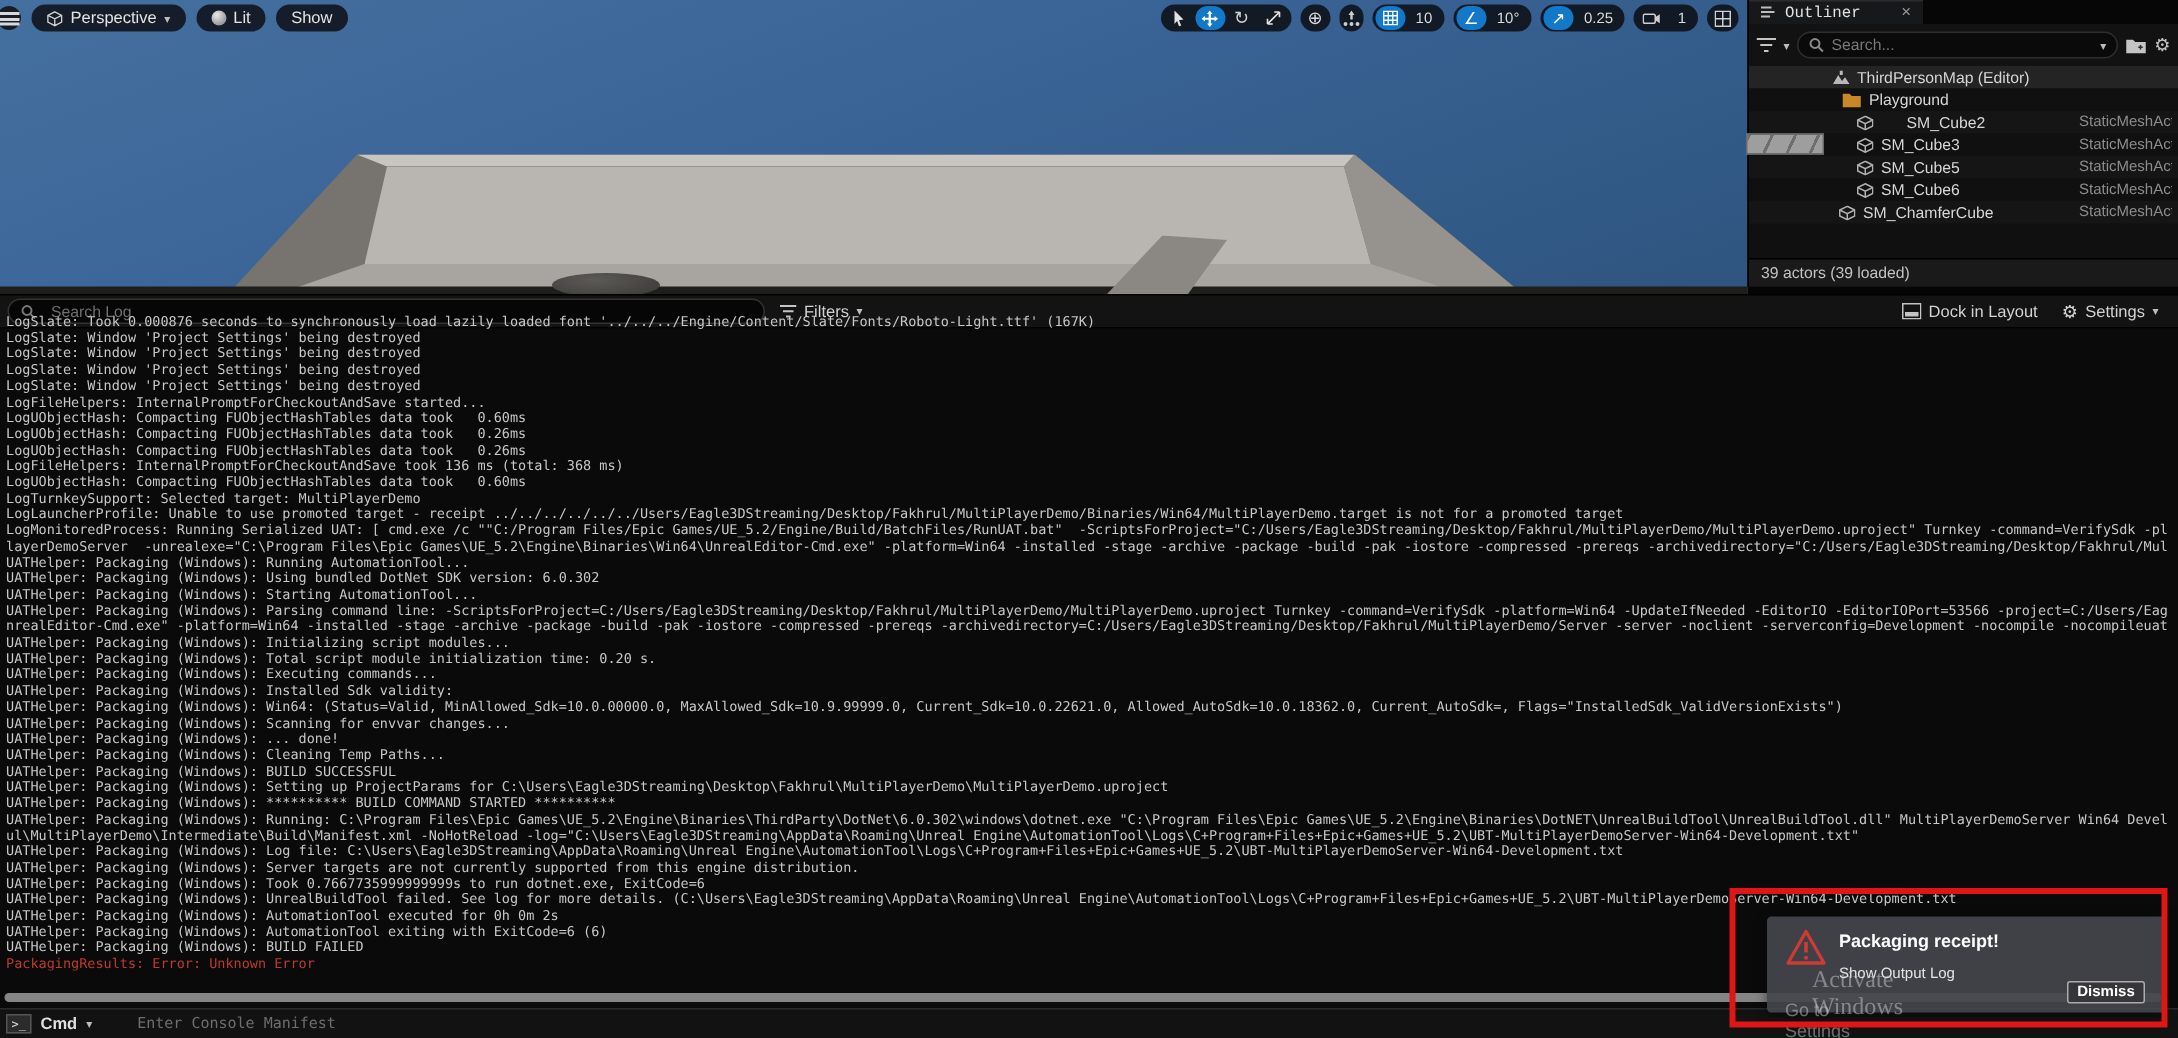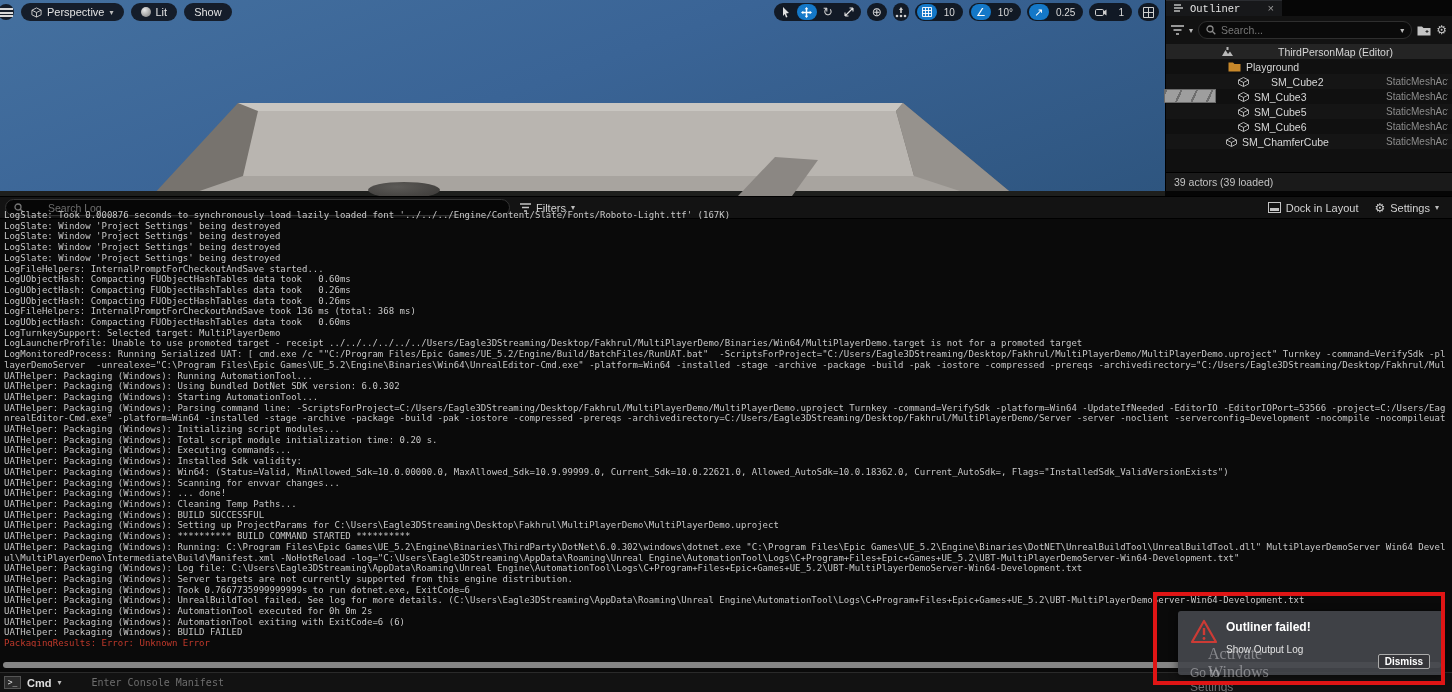--- a/index.html
+++ b/index.html
@@ -43,35 +43,35 @@
                border:1px solid #2e2e2e; border-radius:10px; height:18px; padding:0 7px;
                color:#787878; font-size:10.5px; }
   #ol-header { height:18px; display:flex; align-items:center; background:#1d1d1d;
                border-top:1px solid #000; border-bottom:1px solid #000;
                font-size:10.5px; color:#c9c9c9; }
   #ol-rows { position:relative; }
   .ol-row { height:15px; display:flex; align-items:center; font-size:10.5px; color:#d6d6d6;
             position:relative; }
   .ol-row:nth-child(odd) { background:#151515; }
   .ol-row:nth-child(even) { background:#101010; }
-  .ol-row.hl { background:#242424;gap:40px; }
+  .ol-row.hl { background:#242424; }
   .ol-type { position:absolute; left:220px; width:62px; overflow:hidden; white-space:nowrap;
              color:#8c8c8c; font-size:10px; }
   .thumb { position:absolute; left:-2px; top:0; width:52px; height:14px; background:#9e9e9e;
            background-image:repeating-linear-gradient(115deg, rgba(70,70,70,.55) 0 2px, transparent 2px 14px);
            border:1px solid #6b6b6b; z-index:2; }
   #ol-footer { position:absolute; left:0; right:0; bottom:0; height:19px; background:#1a1a1a;
                border-top:1px solid #000; display:flex; align-items:center; padding:0 8px;
                font-size:10.5px; color:#c2c2c2; }
 
   
   #logpanel { position:absolute; left:0; top:196px; width:1452px; height:496px; background:#0a0a0a; }
   #log-header { height:23px; background:#131313; border-top:1px solid #000; border-bottom:1px solid #000;
                 display:flex; align-items:center; padding:0 5px; gap:10px; }
-  #log-search { width:505px; display:flex; align-items:center; gap:24px; background:#060606;
+  #log-search { width:505px; display:flex; align-items:center; gap:10px; background:#060606;
                 border:1px solid #333; border-radius:9px; height:17px; padding:0 8px;
                 color:#6f6f6f; font-size:10.5px; }
   .hdr-label { display:flex; align-items:center; gap:5px; color:#d2d2d2; font-size:11px; }
   #log-right { margin-left:auto; display:flex; align-items:center; gap:16px; padding-right:8px; }
   #log-body { position:absolute; left:4px; top:14px; right:0; height:437px; overflow:hidden;
               font-family:"DejaVu Sans Mono", monospace; font-size:9px; line-height:10.7px;
               color:#c7c7c7; white-space:pre; }
   .log-line.err { color:#c0392b; }
   #hscroll { position:absolute; left:3px; top:466px; width:1438px; height:6px;
              background:#858585; border-radius:3px; }
@@ -359,21 +359,21 @@
     <span id="cmd-input">Enter Console Manifest</span>
   </div>
 </div>
 
 <div id="toast">
   <svg width="28" height="26" viewBox="0 0 28 26" style="position:absolute; left:12px; top:8px;">
     <path d="M14 2 L26 23 H2 Z" fill="none" stroke="#cc3b35" stroke-width="2.2" stroke-linejoin="round"></path>
     <path d="M14 9 V16" stroke="#cc3b35" stroke-width="2.4"></path>
     <circle cx="14" cy="19.5" r="1.4" fill="#cc3b35"></circle>
     </svg>
-  <div id="toast-title">Outliner failed!</div>
+  <div id="toast-title">Packaging receipt!</div>
   <div id="toast-link">Show Output Log</div>
   <div id="toast-dismiss">Dismiss</div>
 </div>
 
 <div id="watermark">
   <div id="wm1">Activate Windows</div>
   <div id="wm2">Go to Settings to activate Windows.</div>
 </div>
 
 <div id="redrect"></div>

